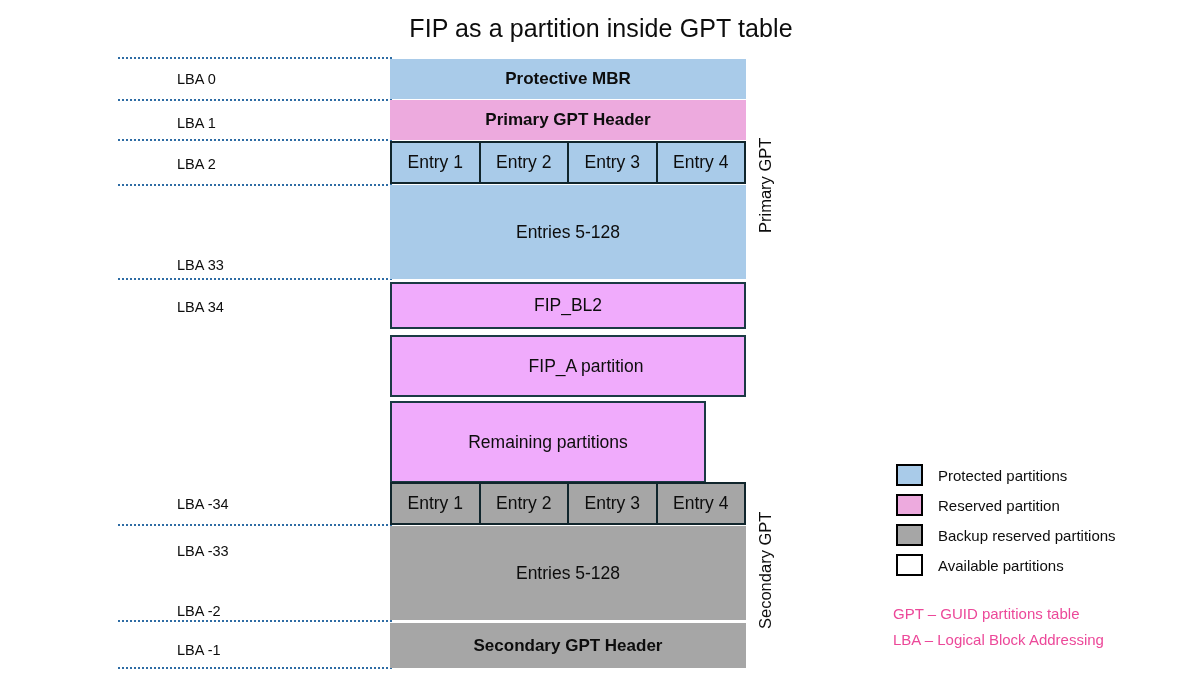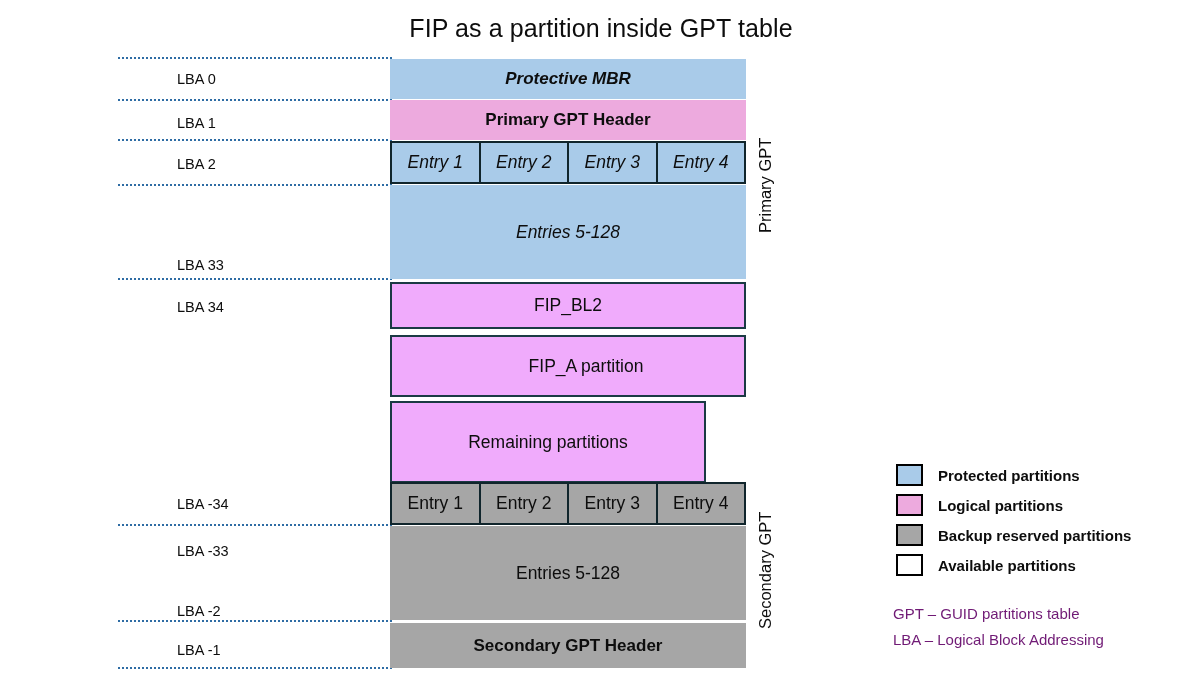--- a/index.html
+++ b/index.html
@@ -65,21 +65,21 @@
     left: 390px;
     display: flex;
     align-items: center;
     justify-content: center;
     box-sizing: border-box;
     font-size: 17.5px;
     color: #0d0d0d;
     white-space: nowrap;
   }
   .block.bold { font-weight: bold; font-size: 17px; }
-  .blue  { background: #a9cbe9; font-style: italic; }
+  .blue  { background: #a9cbe9; }
   .pink  { background: #edaade; }
   .grey  { background: #a6a6a6; }
   .white { background: #f0abfc; border: 2.2px solid #1b3a44; }
 
   
   .entry-strip {
     position: absolute;
     left: 390px;
     display: flex;
     box-sizing: border-box;
@@ -118,21 +118,20 @@
   #legend {
     position: absolute;
     left: 896px;
     top: 460px;
     width: 270px;
   }
   .legend-row {
     display: flex;
     align-items: center;
     height: 30px;
-    font-weight: bold;
   }
   .legend-swatch {
     width: 27px;
     height: 22px;
     box-sizing: border-box;
     border: 2.4px solid #000000;
     flex: 0 0 auto;
   }
   .legend-text {
     margin-left: 15px;
@@ -141,21 +140,21 @@
     white-space: nowrap;
   }
   #legend-notes {
     position: absolute;
     left: 893px;
     top: 601px;
     width: 280px;
   }
   .note-line {
     font-size: 15px;
-    color: #701a75;
+    color: #ec4899;
     line-height: 26px;
     white-space: nowrap;
   }
 </style>
 </head>
 <body>
 
 <div id="stage">
 
   <div id="diagram-title">FIP as a partition inside GPT table</div>
@@ -226,21 +225,21 @@
       <div class="side-label" style="top: 475px; height: 190px;">Secondary GPT</div>
     </div>
 
   <div id="legend">
       <div class="legend-row">
         <div class="legend-swatch" style="background: rgb(169, 203, 233);"></div>
         <div class="legend-text">Protected partitions</div>
       </div>
       <div class="legend-row">
         <div class="legend-swatch" style="background: rgb(237, 170, 222);"></div>
-        <div class="legend-text">Logical partitions</div>
+        <div class="legend-text">Reserved partition</div>
       </div>
       <div class="legend-row">
         <div class="legend-swatch" style="background: rgb(166, 166, 166);"></div>
         <div class="legend-text">Backup reserved partitions</div>
       </div>
       <div class="legend-row">
         <div class="legend-swatch" style="background: rgb(255, 255, 255);"></div>
         <div class="legend-text">Available partitions</div>
       </div>
     </div>

